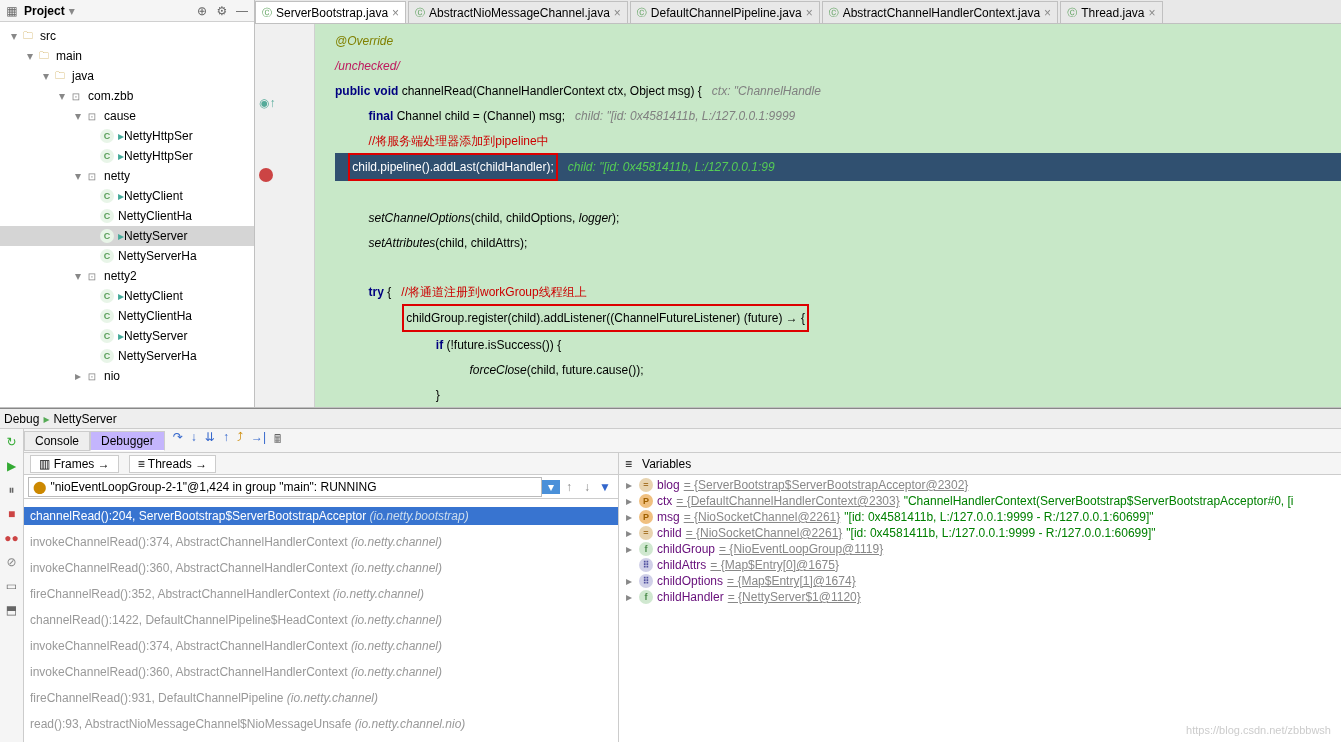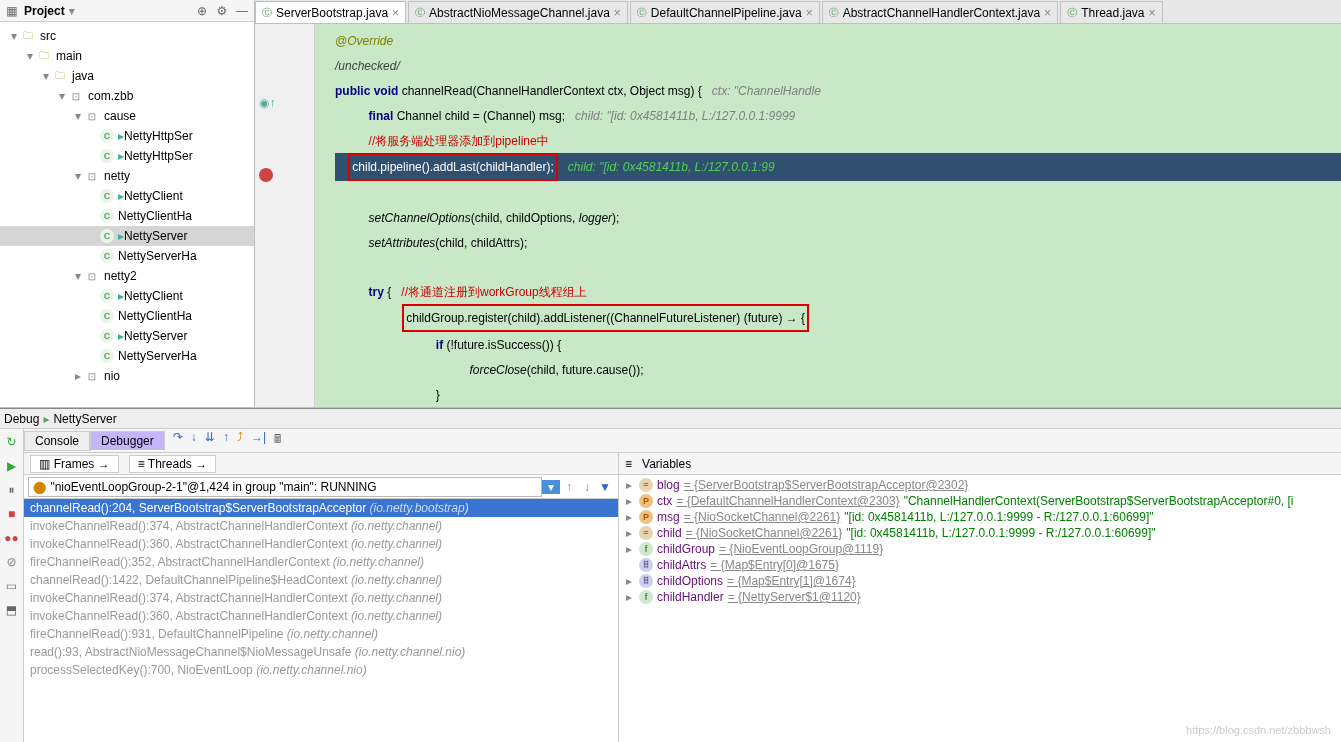--- a/index.html
+++ b/index.html
@@ -33,21 +33,21 @@
 .tab .cl { color:#888; cursor:pointer; }
 .tab .fic { color:#5ba05b; font-size:10px; }
 .code-wrap { flex:1; display:flex; background:#c8e8c8; overflow:hidden; }
 .gutter { width:60px; background:#f0f0f0; border-right:1px solid #d0d0d0; position:relative; }
 .gutter .mark { position:absolute; left:4px; width:14px; height:14px; }
 .override-mark { top:72px; color:#5a9; }
 .bp { top:144px; width:12px; height:12px; border-radius:50%; background:#c44; left:6px; }
 .code { flex:1; font-family:"JetBrains Mono","Consolas",monospace; font-size:14px; line-height:24px; padding:4px 0 0 20px; white-space:pre; overflow:hidden; }
 .kw { color:#000080; font-weight:bold; }
 .ann { color:#808000; font-style:italic; }
-.cmt { color:#404040; font-style:italic; }
+.cmt { color:#be185d; font-style:italic; }
 .cmt-r { color:#c00; }
 .fn { color:#000; font-style:italic; }
 .hint { color:#808080; font-style:italic; }
 .hl-line { background:#305070; color:#fff; display:inline-block; width:100%; }
 .box-red { border:2px solid #d00; padding:0 2px; display:inline-block; }
 
 
 .debug { flex:1; display:flex; flex-direction:column; border-top:1px solid #888; }
 .debug-hdr { height:20px; display:flex; align-items:center; gap:4px; padding:0 4px; background:#eee; border-bottom:1px solid #ccc; }
 .debug-tabs { height:24px; display:flex; align-items:center; background:#f5f5f5; border-bottom:1px solid #ccc; }
@@ -63,21 +63,21 @@
 .panes { flex:1; display:flex; min-height:0; }
 .frames-pane { flex:0 0 595px; display:flex; flex-direction:column; border-right:1px solid #ccc; }
 .vars-pane { flex:1; display:flex; flex-direction:column; }
 .pane-hdr { height:22px; display:flex; align-items:center; gap:10px; padding:0 6px; background:#f5f5f5; border-bottom:1px solid #ccc; }
 .pane-hdr .ptab { padding:1px 8px; border:1px solid #ccc; background:#fff; cursor:pointer; }
 .thread-sel { height:24px; display:flex; align-items:center; padding:0 4px; border-bottom:1px solid #ccc; }
 .thread-sel .sel { flex:1; background:#fff; border:1px solid #bbb; padding:2px 4px; display:flex; align-items:center; gap:4px; }
 .thread-sel .drop { width:18px; background:#4a90d9; color:#fff; text-align:center; cursor:pointer; }
 .thread-sel .nav { width:18px; text-align:center; color:#888; cursor:pointer; }
 .frames-list { flex:1; overflow:hidden; }
-.frame { padding:2px 6px; cursor:pointer; white-space:nowrap; overflow:hidden; text-overflow:ellipsis; }
+.frame { padding:2px 6px; cursor:pointer; white-space:nowrap; overflow:hidden; text-overflow:ellipsis;margin-top:8px; }
 .frame.sel { background:#3874d0; color:#fff; }
 .frame .pkg-dim { color:#999; font-style:italic; }
 .frame.sel .pkg-dim { color:#cde; }
 .frame.dim { color:#999; }
 
 .vars-list { flex:1; overflow:hidden; padding:2px 0; }
 .var { display:flex; align-items:center; padding:1px 4px; gap:4px; white-space:nowrap; }
 .var .exp { width:12px; text-align:center; color:#888; cursor:pointer; }
 .var .vic { width:14px; height:14px; border-radius:7px; display:flex; align-items:center; justify-content:center; font-size:9px; font-weight:bold; }
 .vic.obj { background:#e8d4b0; color:#a7752b; }

